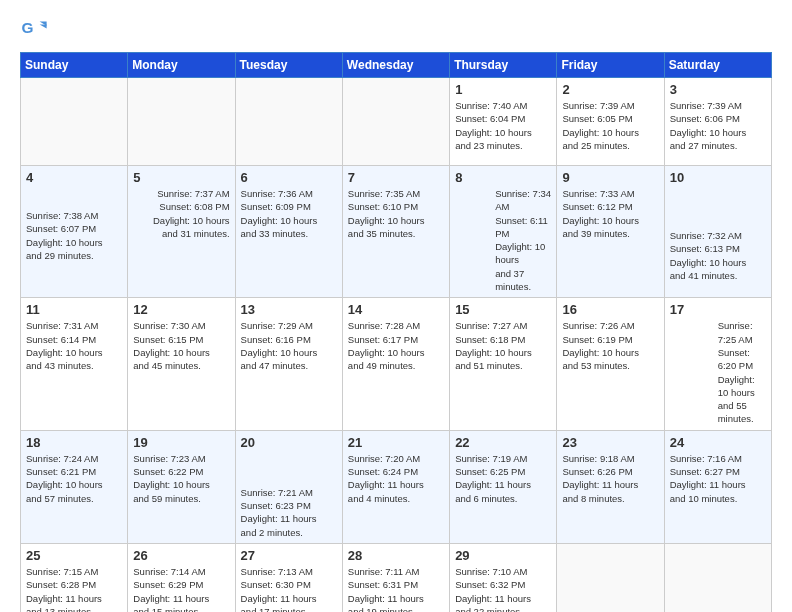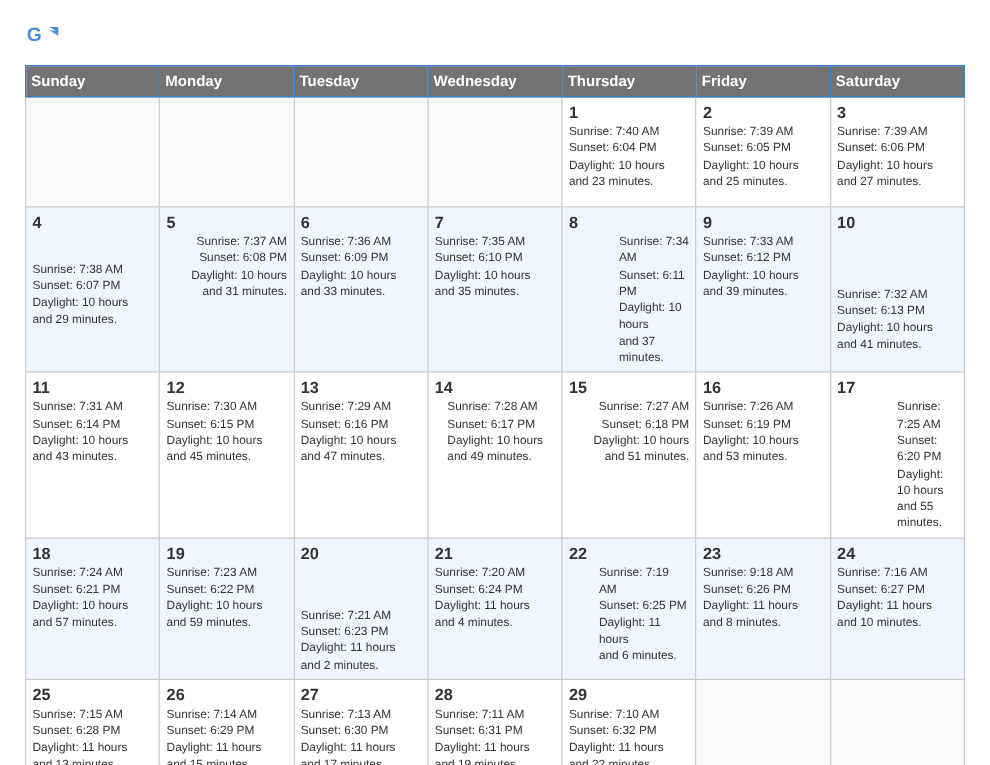--- a/index.html
+++ b/index.html
@@ -50,21 +50,21 @@
     .subtitle {
       font-size: 14px;
       color: #555;
     }
     .calendar {
       width: 100%;
       border-collapse: collapse;
       table-layout: fixed;
     }
     .calendar th {
-      background-color: #737373;
+      background-color: #1d4ed8;
       color: #fff;
       font-size: 12px;
       font-weight: bold;
       padding: 5px 4px;
       border: 1px solid #3a80c9;
       text-align: left;
     }
     .calendar td {
       border: 1px solid #ccc;
       vertical-align: top;
@@ -222,28 +222,28 @@
           </td>
           <td>
             <span class="day-num">13</span>
             <div class="day-info" style="white-space: pre-line;">Sunrise: 7:29 AM
 Sunset: 6:16 PM
 Daylight: 10 hours
 and 47 minutes.</div>
           </td>
           <td>
             <span class="day-num">14</span>
-            <div class="day-info" style="white-space: pre-line; margin-left: 10px;">Sunrise: 7:28 AM
+            <div class="day-info" style="white-space: pre-line;">Sunrise: 7:28 AM
 Sunset: 6:17 PM
 Daylight: 10 hours
 and 49 minutes.</div>
           </td>
           <td>
             <span class="day-num">15</span>
-            <div class="day-info" style="white-space: pre-line; text-align: right;">Sunrise: 7:27 AM
+            <div class="day-info" style="white-space: pre-line;">Sunrise: 7:27 AM
 Sunset: 6:18 PM
 Daylight: 10 hours
 and 51 minutes.</div>
           </td>
           <td>
             <span class="day-num">16</span>
             <div class="day-info" style="white-space: pre-line;">Sunrise: 7:26 AM
 Sunset: 6:19 PM
 Daylight: 10 hours
 and 53 minutes.</div>
@@ -280,21 +280,21 @@
           </td>
           <td>
             <span class="day-num">21</span>
             <div class="day-info" style="white-space: pre-line;">Sunrise: 7:20 AM
 Sunset: 6:24 PM
 Daylight: 11 hours
 and 4 minutes.</div>
           </td>
           <td>
             <span class="day-num">22</span>
-            <div class="day-info" style="white-space: pre-line; margin-left: 24px;">Sunrise: 7:19 AM
+            <div class="day-info" style="white-space: pre-line;">Sunrise: 7:19 AM
 Sunset: 6:25 PM
 Daylight: 11 hours
 and 6 minutes.</div>
           </td>
           <td>
             <span class="day-num">23</span>
             <div class="day-info" style="white-space: pre-line;">Sunrise: 9:18 AM
 Sunset: 6:26 PM
 Daylight: 11 hours
 and 8 minutes.</div>

